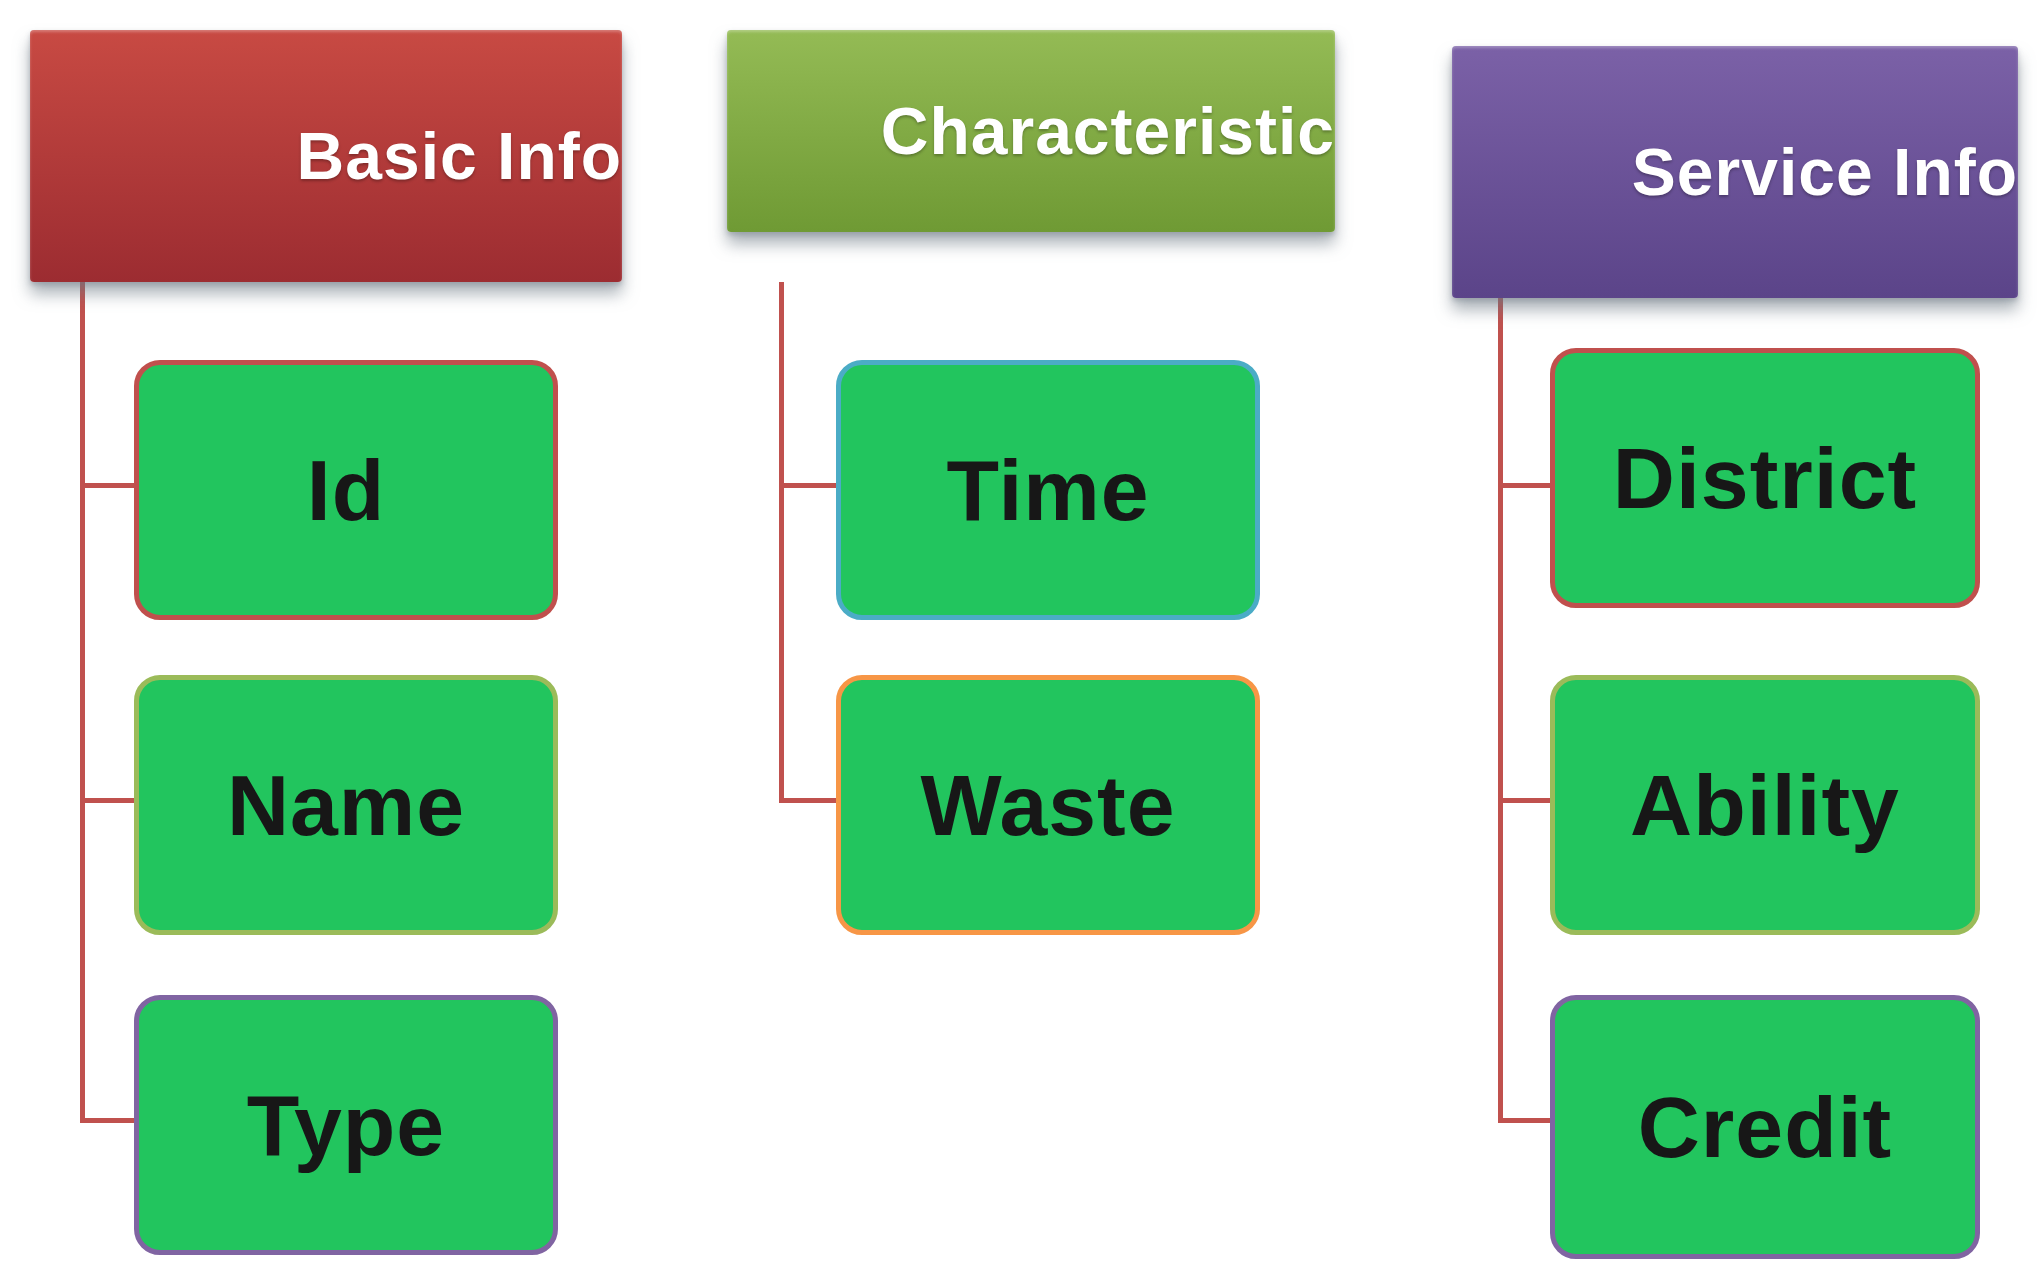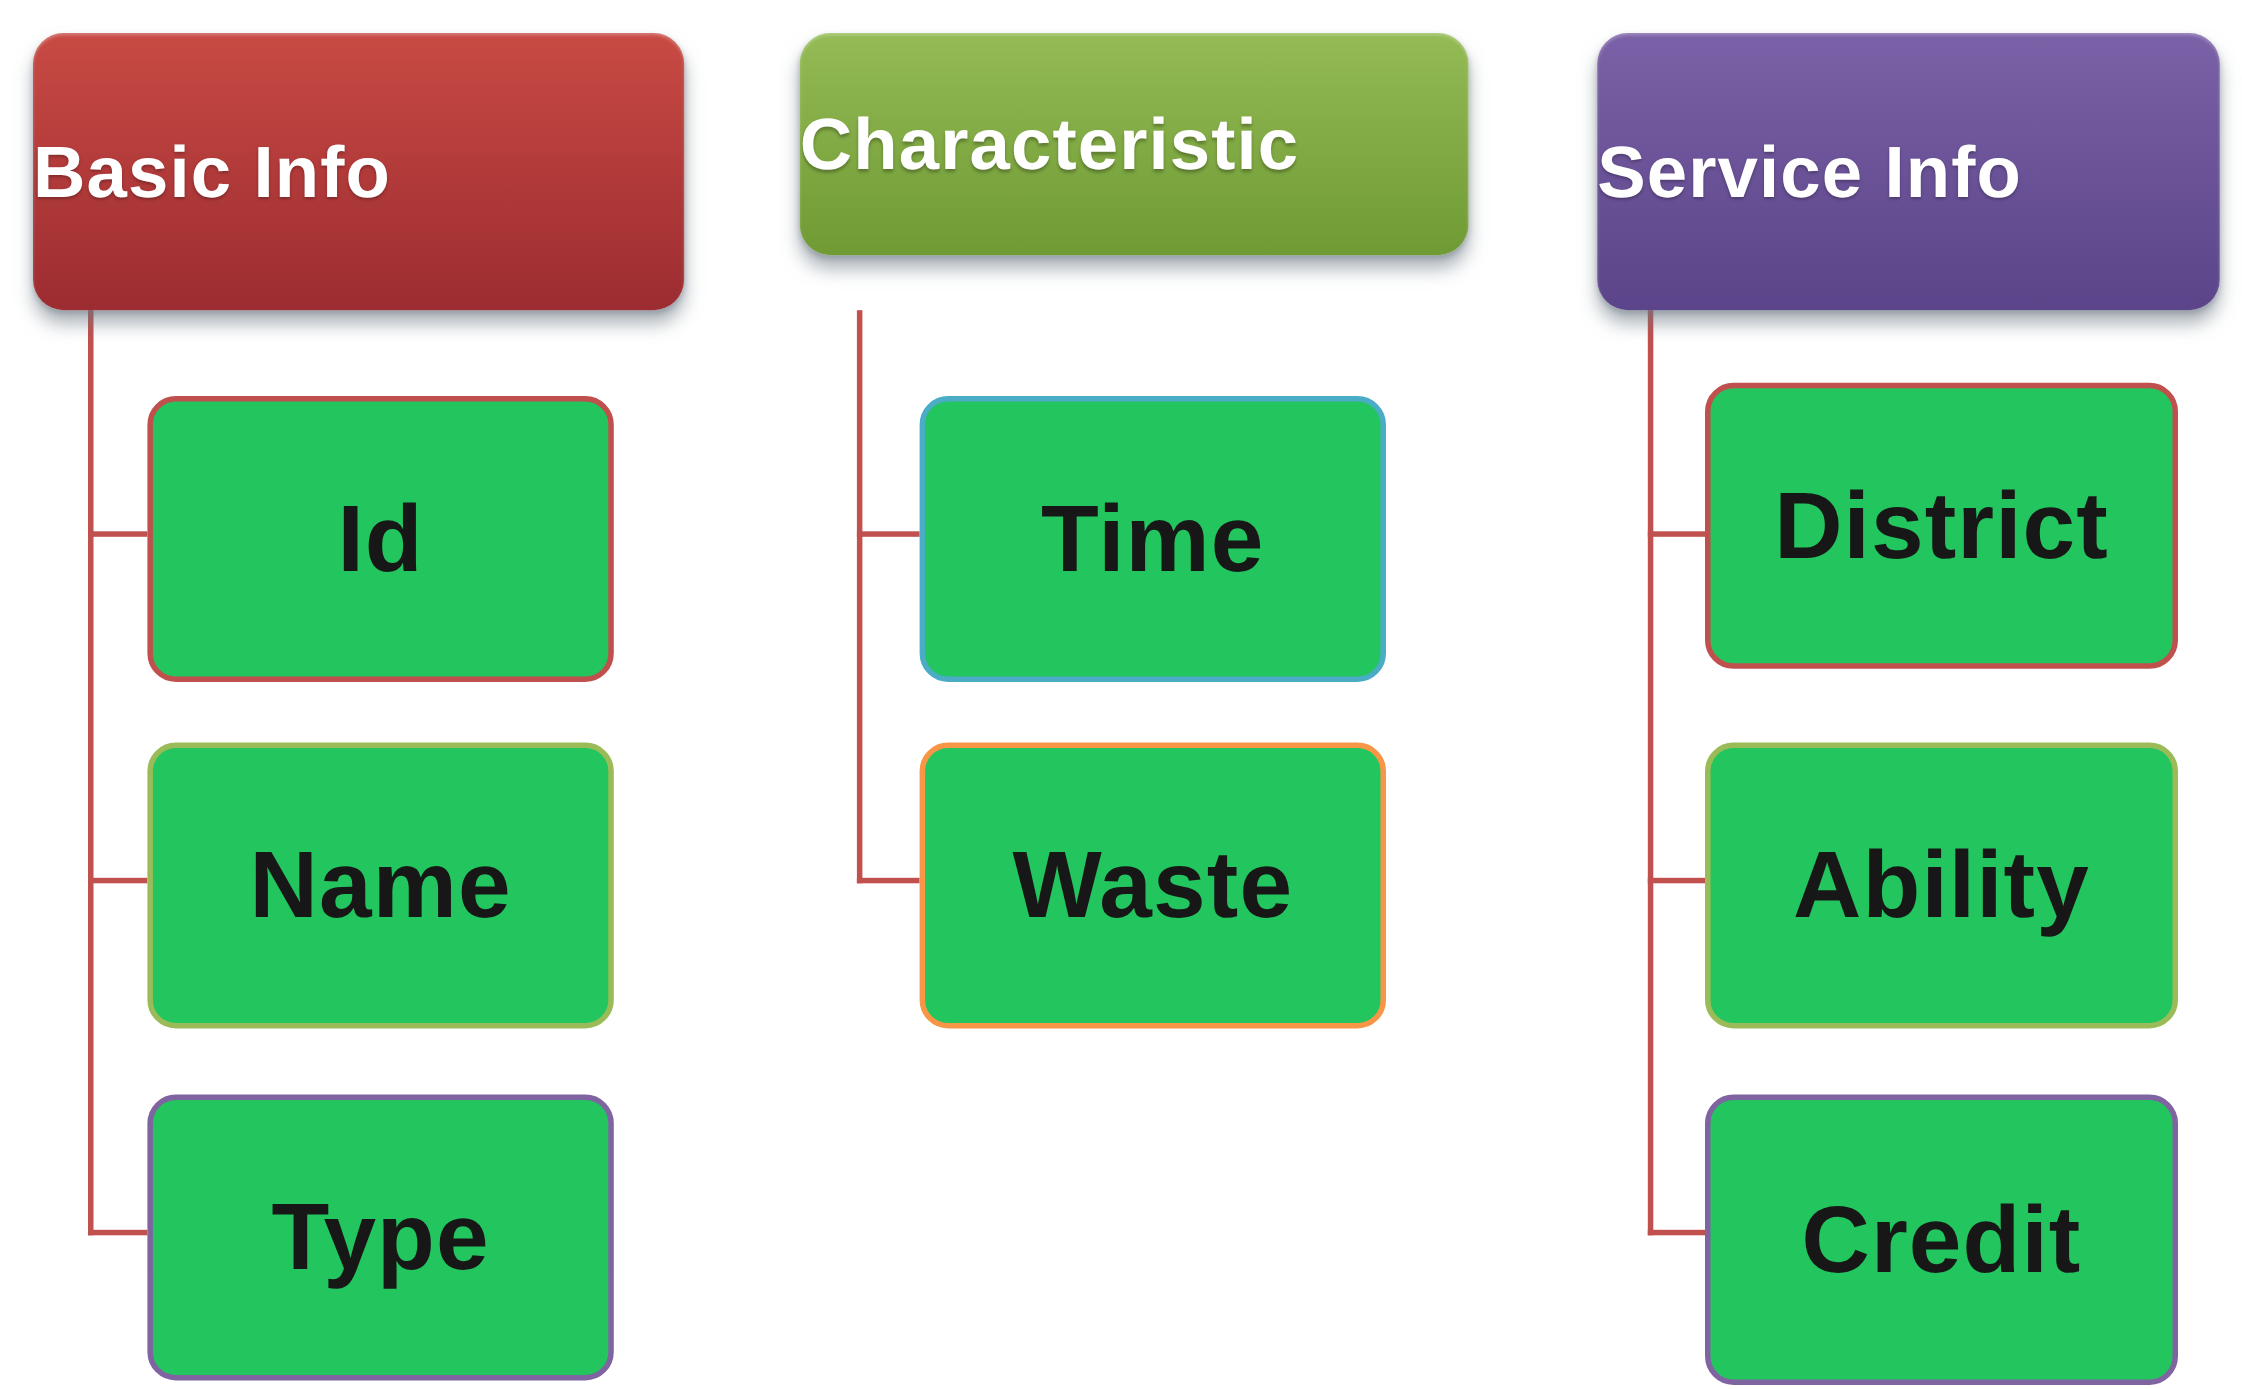--- a/index.html
+++ b/index.html
@@ -10,28 +10,28 @@
   .canvas {
     position: relative;
     width: 2038px;
     height: 1263px;
     background: #ffffff;
     overflow: hidden;
     font-family: "Liberation Sans", "DejaVu Sans", sans-serif;
   }
   .header-node {
     position: absolute;
-    border-radius: 28px;
+    border-radius: 4px;
     background: linear-gradient(180deg, var(--fill-top) 0%, var(--fill-bottom) 100%);
     box-shadow: 0 12px 16px rgba(105, 118, 130, 0.55),
                 0 3px 5px rgba(105, 118, 130, 0.35),
                 inset 0 2px 3px rgba(255, 255, 255, 0.28);
     display: flex;
     align-items: center;
-    justify-content: flex-start;
+    justify-content: flex-end;
     z-index: 3;
   }
   .header-label {
     color: #ffffff;
     font-size: 66px;
     font-weight: 700;
     letter-spacing: 1px;
     text-shadow: 0 2px 3px rgba(0, 0, 0, 0.28);
     white-space: nowrap;
   }
@@ -90,21 +90,21 @@
   <div class="stub" style="left: 779px; top: 483px; width: 57px; height: 5px; background: rgb(192, 81, 78);" data-bind-style="background:diagram.connector_color"></div>
   <div class="stub" style="left: 779px; top: 798px; width: 57px; height: 5px; background: rgb(192, 81, 78);" data-bind-style="background:diagram.connector_color"></div>
 
   <div class="child-node" style="left: 836px; top: 675px; width: 414px; height: 250px; border-color: rgb(247, 150, 70);" data-bind-style="borderColor:diagram.columns.1.children.1.border_color">
     <span class="child-label" data-bind="diagram.columns.1.children.1.label">Waste</span>
   </div>
   <div class="child-node" style="left: 836px; top: 360px; width: 414px; height: 250px; border-color: rgb(75, 172, 198);" data-bind-style="borderColor:diagram.columns.1.children.0.border_color">
     <span class="child-label" data-bind="diagram.columns.1.children.0.label">Time</span>
   </div>
 
-  <div class="header-node" style="left: 1452px; top: 30px; width: 566px; height: 252px; --fill-top: #7b61a7; --fill-bottom: #5b4489;" data-bind-style="--fill-top:diagram.columns.2.header.fill_top;--fill-bottom:diagram.columns.2.header.fill_bottom">
+  <div class="header-node" style="left: 1452px; top: 46px; width: 566px; height: 252px; --fill-top: #7b61a7; --fill-bottom: #5b4489;" data-bind-style="--fill-top:diagram.columns.2.header.fill_top;--fill-bottom:diagram.columns.2.header.fill_bottom">
     <span class="header-label" data-bind="diagram.columns.2.header.label">Service Info</span>
   </div>
 
   <div class="trunk" style="left: 1498px; top: 282px; width: 5px; height: 841px; background: rgb(192, 81, 78);" data-bind-style="background:diagram.connector_color"></div>
   <div class="stub" style="left: 1498px; top: 483px; width: 52px; height: 5px; background: rgb(192, 81, 78);" data-bind-style="background:diagram.connector_color"></div>
   <div class="stub" style="left: 1498px; top: 798px; width: 52px; height: 5px; background: rgb(192, 81, 78);" data-bind-style="background:diagram.connector_color"></div>
   <div class="stub" style="left: 1498px; top: 1118px; width: 52px; height: 5px; background: rgb(192, 81, 78);" data-bind-style="background:diagram.connector_color"></div>
 
   <div class="child-node" style="left: 1550px; top: 348px; width: 420px; height: 250px; border-color: rgb(192, 80, 77);" data-bind-style="borderColor:diagram.columns.2.children.0.border_color">
     <span class="child-label" data-bind="diagram.columns.2.children.0.label">District</span>

